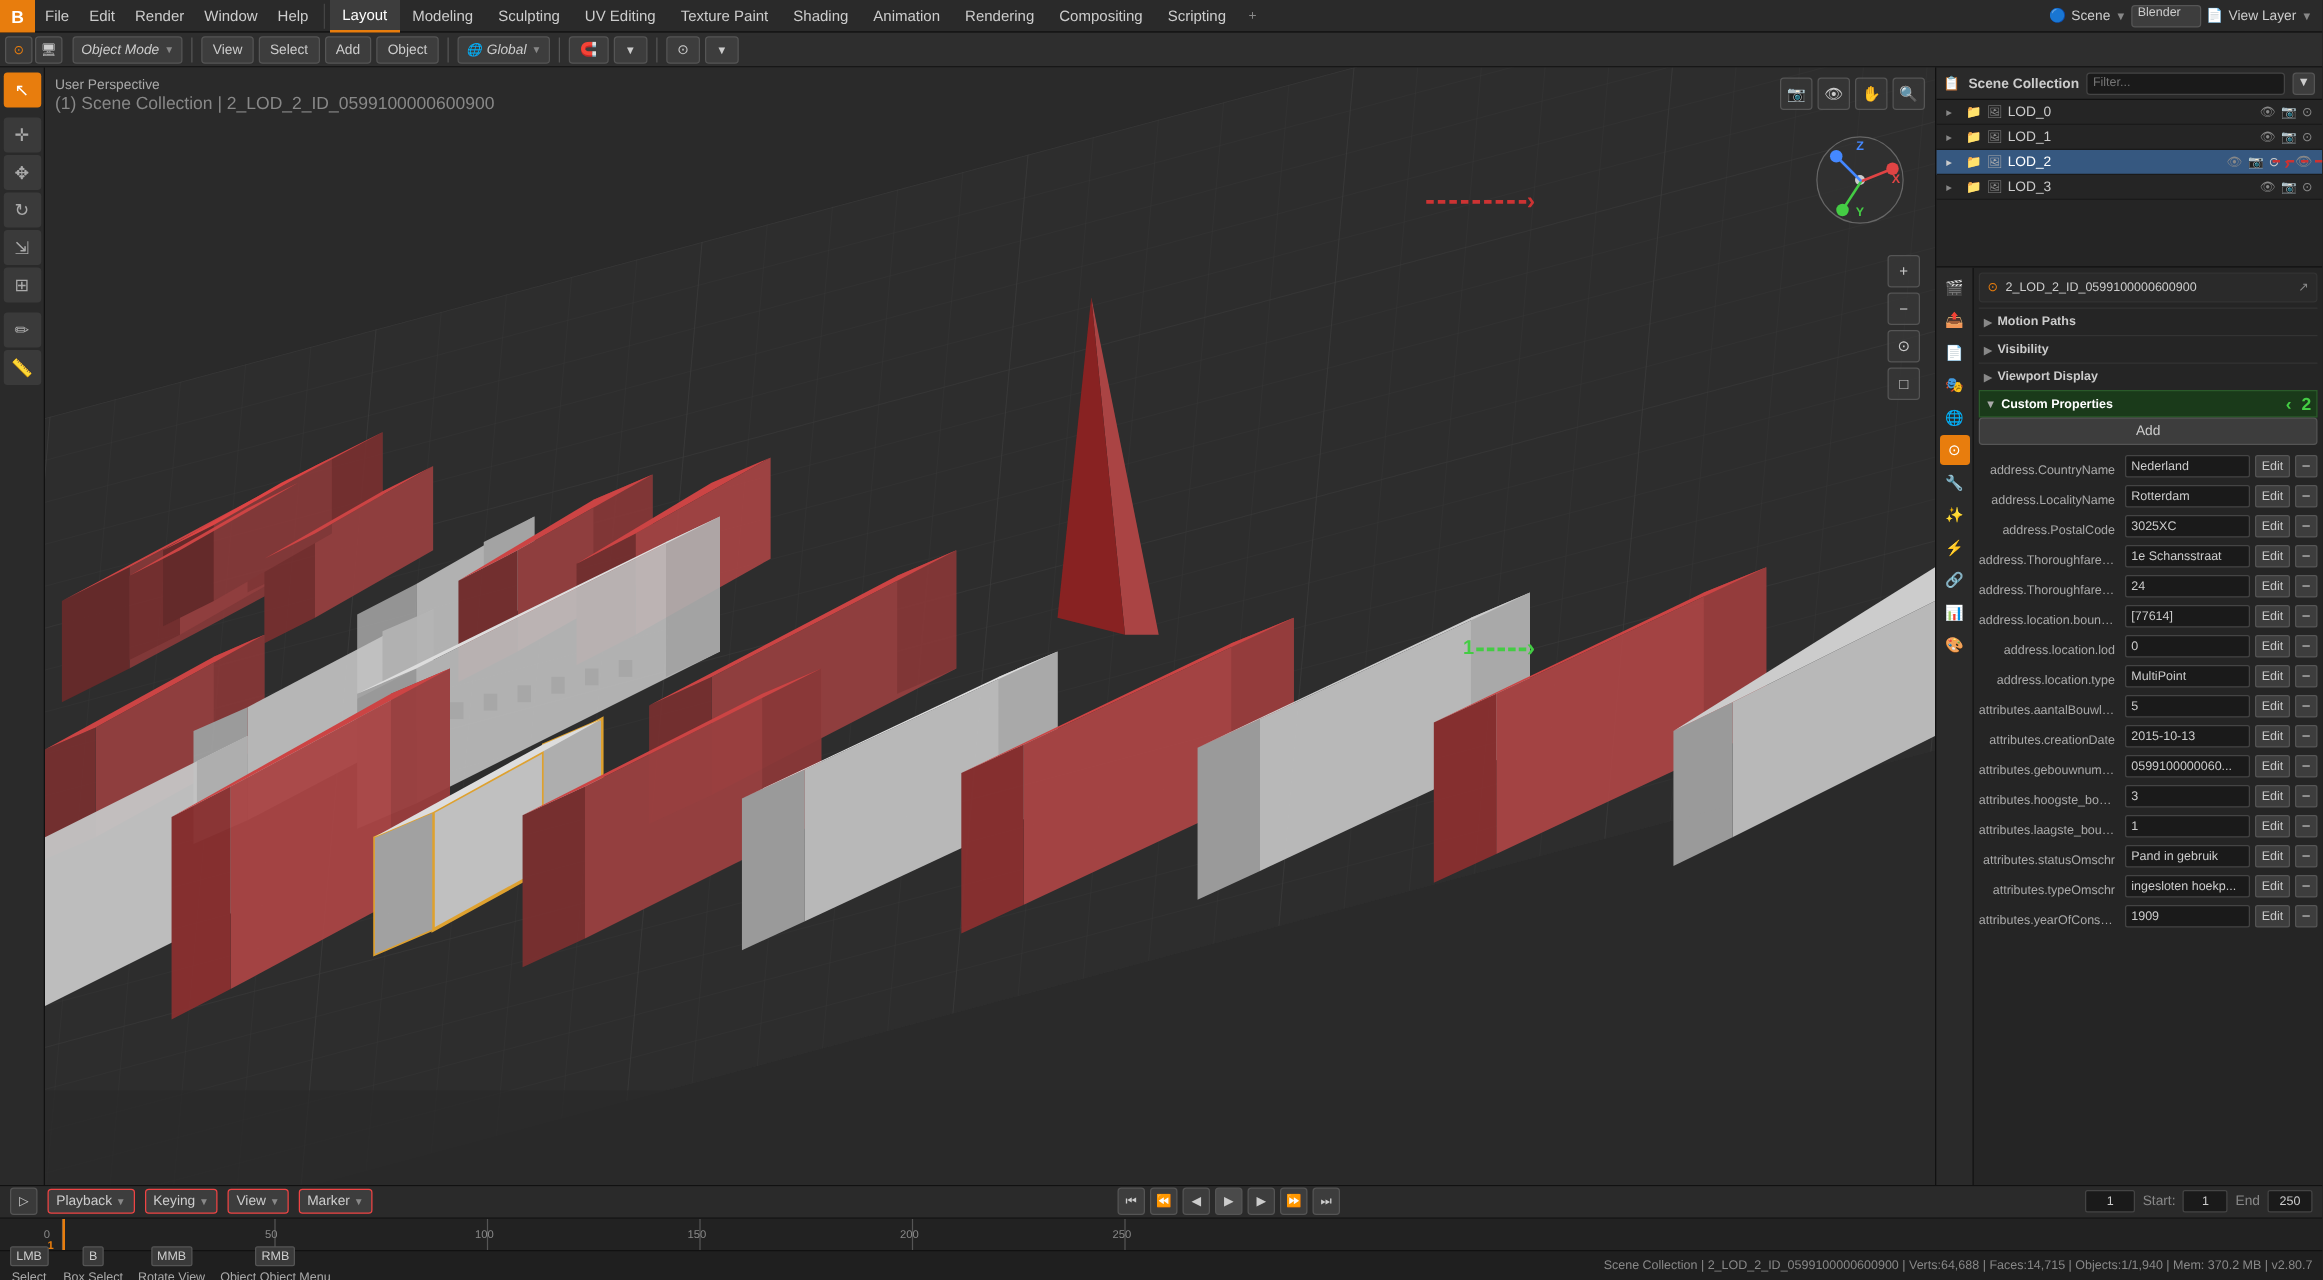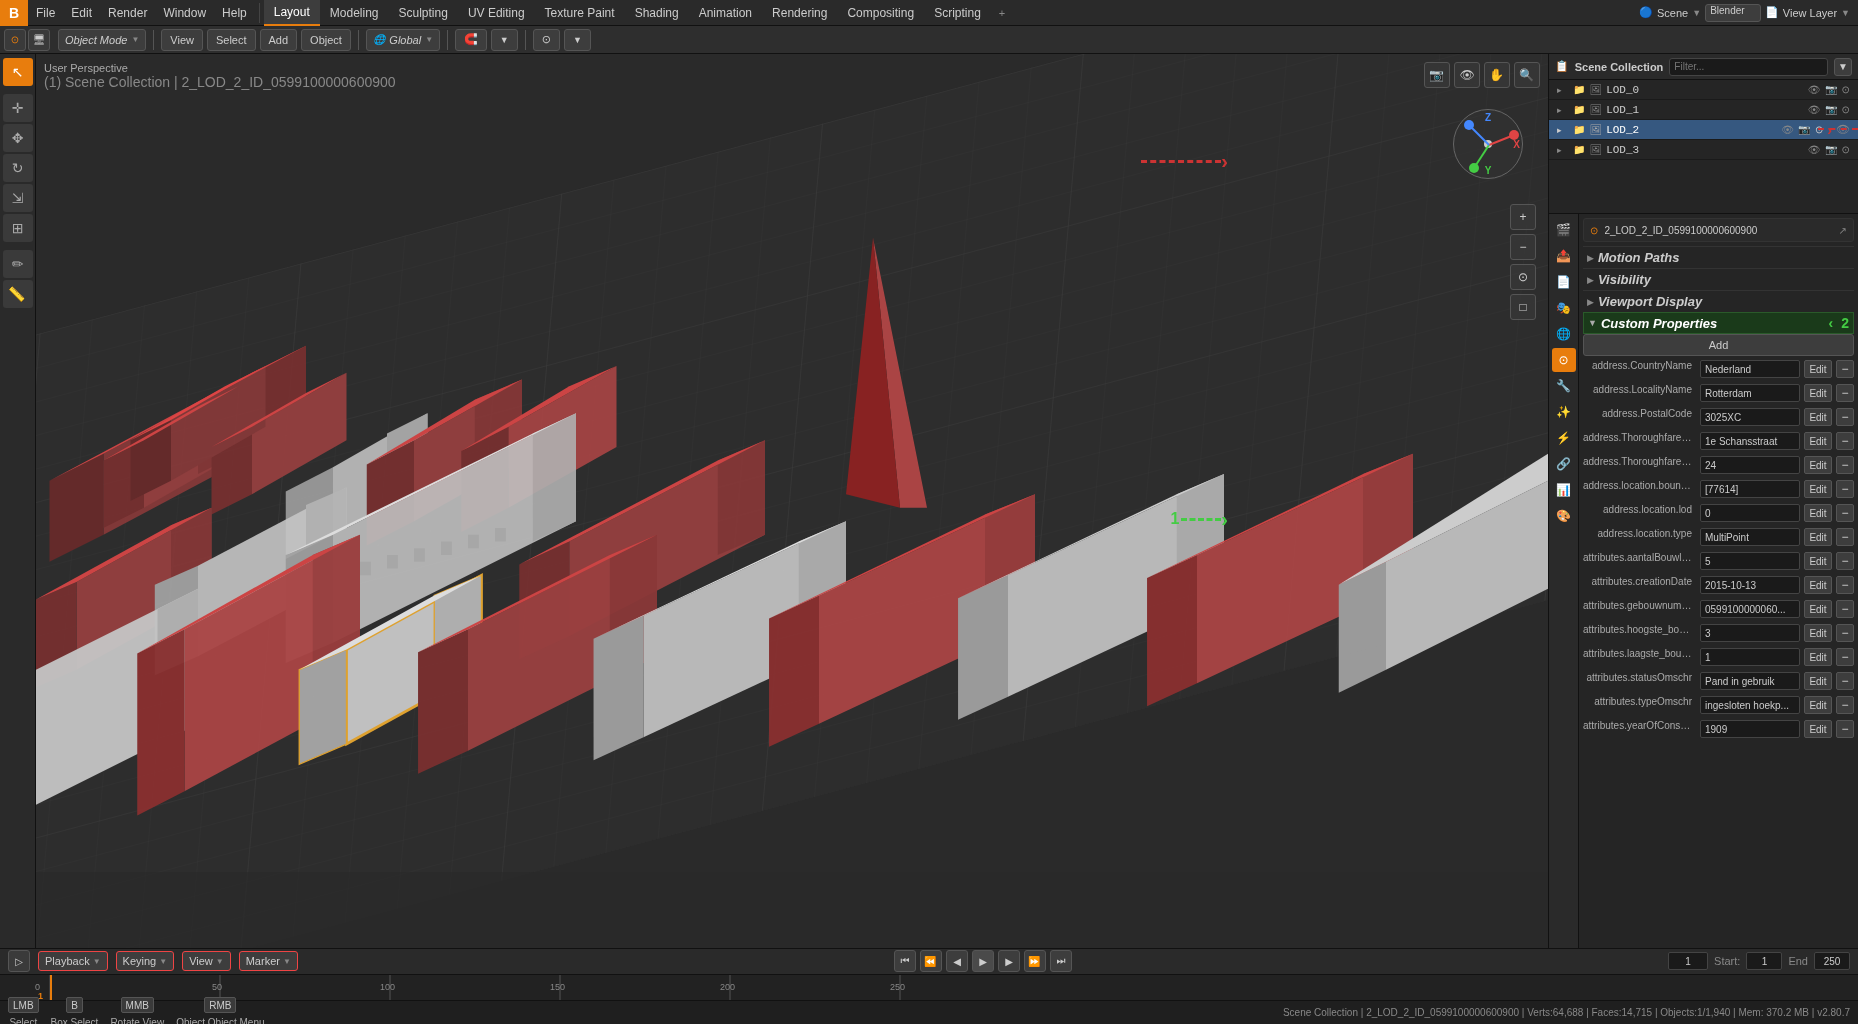--- a/index.html
+++ b/index.html
@@ -271,21 +271,21 @@
     .outliner-item.selected { background: #365880; }
     .outliner-eye {
       width: 14px;
       height: 14px;
       display: flex;
       align-items: center;
       justify-content: center;
       color: #888;
       font-size: 10px;
     }
-    .outliner-label { font-size: 11px; color: #ccc; flex: 1; font-family: Liberation Mono, monospace; }
+    .outliner-label { font-size: 11px; color: #ccc; flex: 1; }
 
     
     #properties-panel {
       flex: 1;
       display: flex;
       overflow: hidden;
     }
     #props-sidebar {
       width: 30px;
       background: #2a2a2a;
@@ -336,40 +336,40 @@
     .section-header {
       height: 22px;
       display: flex;
       align-items: center;
       padding: 0 4px;
       cursor: pointer;
       gap: 4px;
       border-top: 1px solid #333;
     }
     .section-arrow { color: #888; font-size: 9px; }
-    .section-label { font-size: 13px; color: #ccc; font-weight: bold; font-style: italic; }
+    .section-label { font-size: 10px; color: #ccc; font-weight: bold; }
 
     .prop-add-btn {
       width: 100%;
       height: 22px;
       background: #3d3d3d;
       border: 1px solid #555;
       border-radius: 3px;
       color: #ccc;
       font-size: 11px;
       cursor: pointer;
       display: flex;
       align-items: center;
       justify-content: center;
       margin-bottom: 4px;
     }
 
     .prop-row {
       display: flex;
-      align-items: flex-start;
+      align-items: flex-end;
       height: 22px;
       margin-bottom: 2px;
       gap: 4px;
     }
     .prop-name {
       flex: 1;
       font-size: 10px;
       color: #aaa;
       text-align: right;
       padding-right: 4px;

